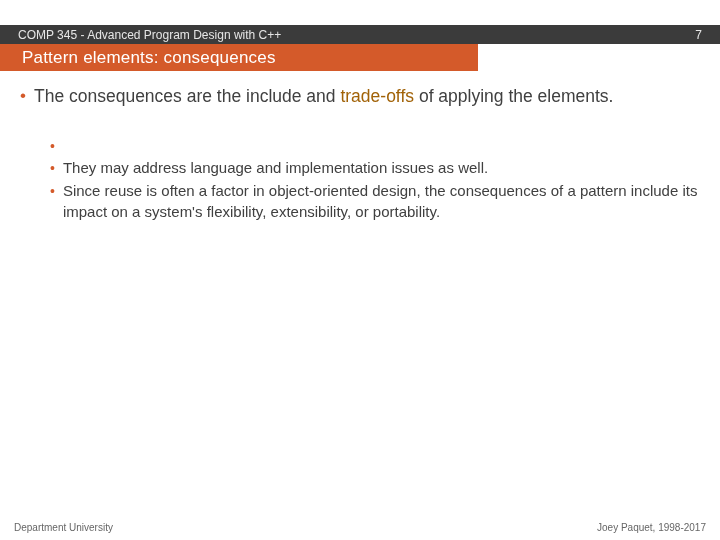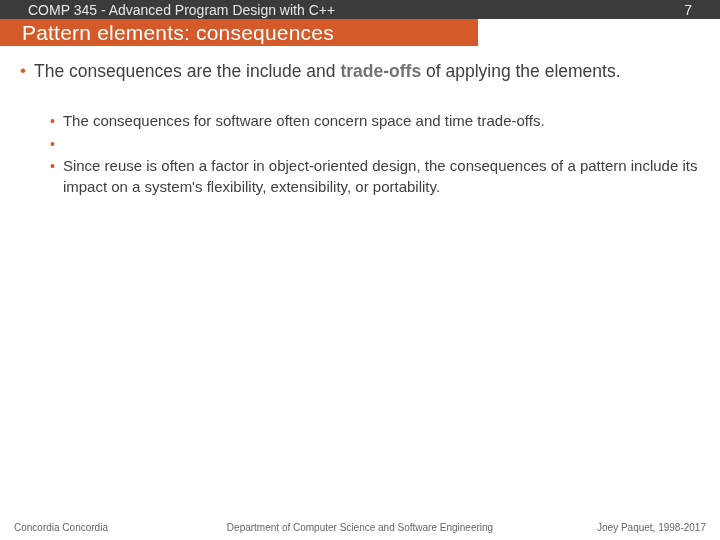--- a/index.html
+++ b/index.html
@@ -11,53 +11,54 @@
     position: relative;
   }
   .top-bar {
     width: 100%;
     height: 19px;
     background: #3b3b3b;
     color: #e6e6e6;
     display: flex;
     justify-content: space-between;
     align-items: center;
-    padding: 0 28px;
-    font-size: 14px;
+    padding: 0 18px;
+    font-size: 12px;
     font-weight: 400;
+    margin-top: 25px;
   }
   .title-bar {
     width: 478px;
     height: 27px;
     background: #d45a2a;
     color: #ffffff;
     display: flex;
     align-items: center;
     padding-left: 22px;
-    font-size: 21px;
+    font-size: 17px;
     font-weight: 300;
     letter-spacing: 0.2px;
   }
   .content {
     padding: 14px 20px 0 20px;
   }
   .main-bullet {
     display: flex;
     font-size: 17.5px;
     line-height: 1.28;
     color: #404040;
     font-weight: 300;
   }
   .main-bullet .dot {
     color: #d45a2a;
     margin-right: 8px;
     font-size: 17px;
     line-height: 1.35;
   }
-  .main-bullet strong { font-weight: 700; color: #737373; }
+  .main-bullet strong { font-weight: 400; color: #a16207; }
   .sub-list {
     margin-top: 28px;
     padding-left: 30px;
   }
   .sub-bullet {
     display: flex;
     font-size: 15px;
     line-height: 1.38;
     color: #404040;
     font-weight: 300;
@@ -102,29 +103,28 @@
   <div class="main-bullet">
     <span class="dot">•</span>
     <span>
       <span>The consequences are the include and </span><strong>trade-offs</strong><span> of applying the elements.</span>
     </span>
   </div>
 
   <div class="sub-list">
     <div class="sub-bullet">
       <span class="dot">•</span>
-      <span>The consequences for software often concern space and time trade-offs.</span>
     </div>
     <div class="sub-bullet">
       <span class="dot">•</span>
+      <span>They may address language and implementation issues as well.</span>
     </div>
     <div class="sub-bullet">
       <span class="dot">•</span>
       <span>Since reuse is often a factor in object-oriented design, the consequences of a pattern include its impact on a system's flexibility, extensibility, or portability.</span>
     </div>
   </div>
 </div>
 
 <div class="footer">
-  <span class="left">Concordia Concordia</span>
-  <span class="center">Department of Computer Science and Software Engineering</span>
+  <span class="left">Department University</span>
   <span class="right">Joey Paquet, 1998-2017</span>
 </div>
 
 </body></html>

